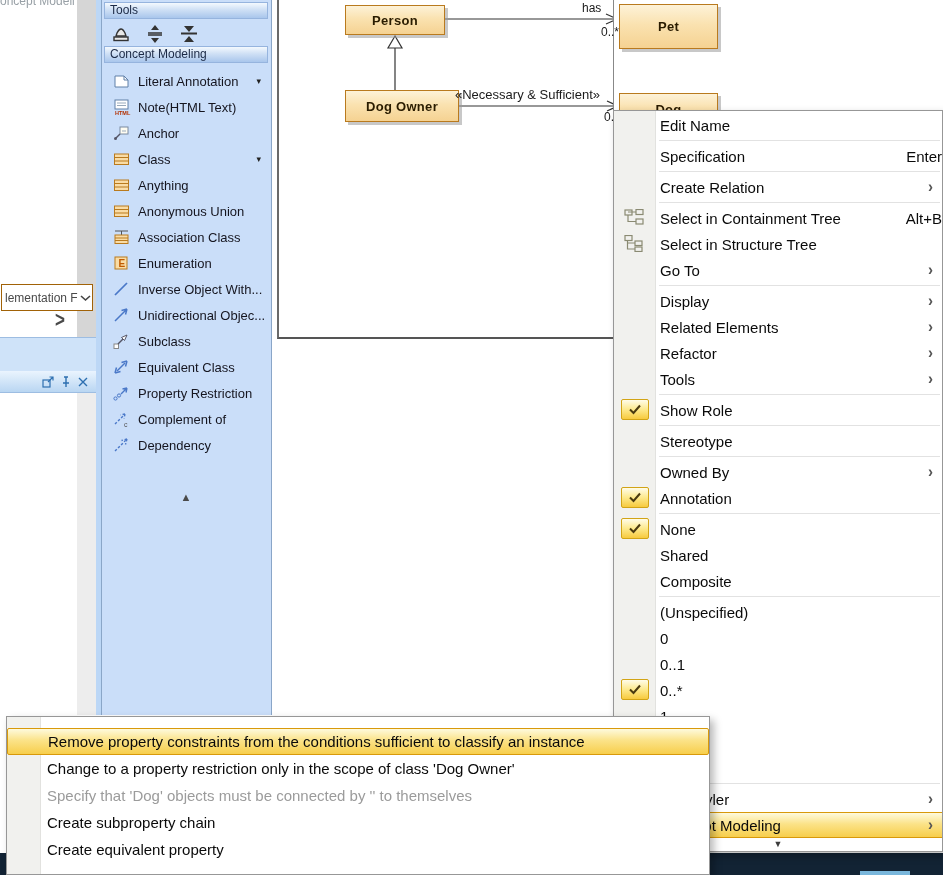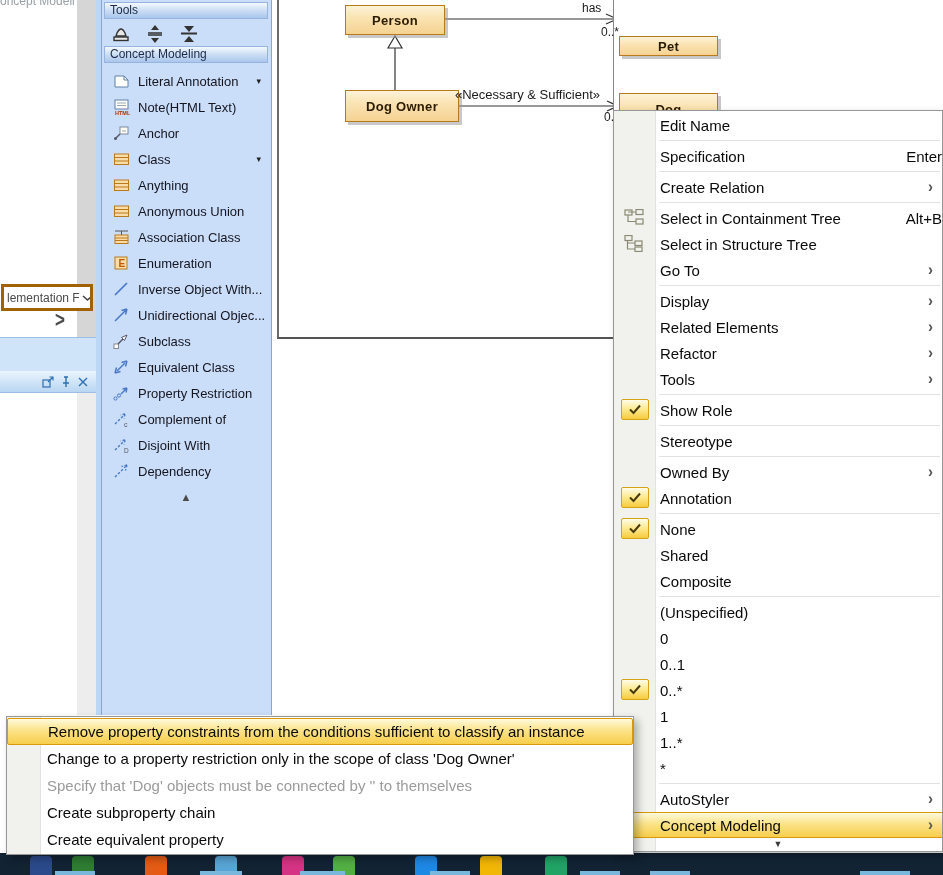--- a/index.html
+++ b/index.html
@@ -3,21 +3,21 @@
 <meta charset="utf-8">
 <style>
   * { margin:0; padding:0; box-sizing:border-box; }
   body { font-family:"Liberation Sans", sans-serif; background:#fff; }
   .screen { position:relative; width:943px; height:875px; overflow:hidden; background:#fff; }
 
   
   .clip-text { position:absolute; left:0; top:-6px; font-size:12px; color:#98a0a6; white-space:nowrap; }
   .vstrip-a { position:absolute; left:77px; top:0; width:19px; height:337px; background:#d6d6d6; }
   .vstrip-b { position:absolute; left:77px; top:393px; width:19px; height:322px; background:#ededed; }
-  .combo { position:absolute; left:1px; top:284px; width:92px; height:27px; background:#fff; border:3px solid #a16207; display:flex; align-items:center; font-size:12px; color:#4a4a4a; padding-left:3px; white-space:nowrap; overflow:hidden; }
+  .combo { position:absolute; left:1px; top:284px; width:92px; height:27px; background:#fff; border:1px solid #a16207; display:flex; align-items:center; font-size:12px; color:#4a4a4a; padding-left:3px; white-space:nowrap; overflow:hidden; }
   .combo .chev { margin-left:2px; flex:0 0 auto; }
   .expand-gt { position:absolute; left:55px; top:311px; font-size:17px; font-weight:bold; color:#4a4a4a; transform:scaleY(1.25); }
   .blue-band { position:absolute; left:0; top:337px; width:96px; height:34px; background:#cfe3f9; border-top:1px solid #9dbde2; }
   .panel-head { position:absolute; left:0; top:371px; width:96px; height:22px; background:linear-gradient(180deg,#eaf4fe,#b9d6f2); border-bottom:1px solid #9dbde2; display:flex; align-items:center; justify-content:flex-end; gap:7px; padding-right:8px; }
   .panel-head svg { display:block; }
 
   
   .palette { position:absolute; left:96px; top:0; width:176px; height:715px; background:#cadef9; border-left:5px solid #bcd7f6; border-right:1px solid #8aa6c8; box-shadow:inset 1px 0 0 #8aa6c8; }
   .pal-header { position:relative; margin:2px 3px 0 3px; height:17px; background:linear-gradient(180deg,#f4f9fe 0%,#cfe0f5 45%,#a9c6ec 100%); border:1px solid #96b4de; font-size:12px; color:#1c2a46; line-height:15px; padding-left:5px; }
   .tool-row { position:absolute; left:8px; top:23px; display:flex; gap:10px; }
@@ -41,21 +41,21 @@
   .mi .shortcut { margin-left:auto; font-size:15px; color:#0a0a0a; }
   .mi .subarrow { position:absolute; right:9px; top:50%; transform:translateY(-58%) scaleY(1.15); font-size:15px; color:#555; font-weight:bold; }
   .mi.hl { background:linear-gradient(180deg,#fefadd 0%,#fbe389 45%,#f7ce4c 100%); border-top:1px solid #d8990a; border-bottom:1px solid #d8990a; height:26px; }
   .mi .chk { position:absolute; left:7px; top:2px; width:28px; height:21px; border:1px solid #d2a416; border-radius:2px; background:linear-gradient(180deg,#fffce9 0%,#fde98c 50%,#f7ca3e 100%); display:flex; align-items:center; justify-content:center; }
   .mi .mi-icon { position:absolute; left:10px; top:4px; }
   .msep { position:relative; height:5px; z-index:2; }
   .msep::after { content:""; position:absolute; left:45px; right:2px; top:2px; height:1px; background:#e2e2e2; }
   .ctx-scroll { position:relative; height:13px; z-index:2; text-align:center; font-size:9px; color:#3c3c3c; line-height:12px; }
 
   
-  .act-menu { position:absolute; left:6px; top:716px; width:628px; background:#fff; border:1px solid #979797; box-shadow:4px 4px 8px rgba(0,0,0,.28); z-index:31; padding:1px 0; }
+  .act-menu { position:absolute; left:6px; top:716px; width:704px; background:#fff; border:1px solid #979797; box-shadow:4px 4px 8px rgba(0,0,0,.28); z-index:31; padding:11px 0; }
   .act-iconcol { position:absolute; left:0; top:0; bottom:0; width:34px; background:#f1f1ee; border-right:1px solid #e2e2df; }
   .ai { position:relative; height:27px; display:flex; align-items:center; padding-left:40px; font-size:15px; color:#0a0a0a; z-index:2; white-space:nowrap; cursor:default; }
   .ai.hl { background:linear-gradient(180deg,#fefadd 0%,#fbe389 45%,#f7ce4c 100%); border:1px solid #d8990a; border-radius:2px; }
   .ai.disabled { color:#9b9b9b; }
 
   
   .taskbar { position:absolute; left:0; top:853px; width:943px; height:22px; background:#122334; z-index:20; overflow:hidden; }
   .tb-icon { position:absolute; top:3px; width:22px; height:22px; border-radius:4px; }
   .tb-bar { position:absolute; bottom:0; height:4px; }
 </style>
@@ -248,29 +248,20 @@
             <svg width="18" height="16" style="display:block">
               <path d="M2 13 L12 3 M12 3 L7.5 4 M12 3 L11 7.5" fill="none" stroke="#4a78c8" stroke-width="1.4" stroke-dasharray="2.5,1.8"></path>
               <text x="11" y="15.5" font-size="7" fill="#555" font-family="sans-serif">c</text>
             </svg>
           </span>
           <span>Complement of</span>
         </div>
         <div class="pal-item">
           <span class="icon">
             <svg width="18" height="16" style="display:block">
-              <path d="M2 13 L12 3 M12 3 L7.5 4 M12 3 L11 7.5" fill="none" stroke="#4a78c8" stroke-width="1.4" stroke-dasharray="2.5,1.8"></path>
-              <text x="11" y="15.5" font-size="6.5" fill="#555" font-family="sans-serif">D</text>
-            </svg>
-          </span>
-          <span>Disjoint With</span>
-        </div>
-        <div class="pal-item">
-          <span class="icon">
-            <svg width="18" height="16" style="display:block">
               <path d="M2 14 L14 2 M14 2 L8.5 3.5 M14 2 L12.5 7.5" fill="none" stroke="#4a78c8" stroke-width="1.4" stroke-dasharray="2.5,1.8"></path>
             </svg>
           </span>
           <span>Dependency</span>
         </div>
       </div>
     <div class="pal-up">▲</div>
   </div>
 
   <div class="canvas">
@@ -282,21 +273,21 @@
       <line x1="166" y1="106" x2="339" y2="106" stroke="#333" stroke-width="1.2"></line>
       <path d="M339 106 L328 101 M339 106 L328 111" stroke="#333" stroke-width="1.2" fill="none"></path>
 
       <line x1="116" y1="47" x2="116" y2="90" stroke="#333" stroke-width="1.2"></line>
       <polygon points="116,36 109,48 123,48" fill="#fff" stroke="#333" stroke-width="1.2"></polygon>
 
       <line x1="389" y1="47" x2="389" y2="93" stroke="#333" stroke-width="1.2"></line>
       <polygon points="389,36 382,48 396,48" fill="#fff" stroke="#333" stroke-width="1.2"></polygon>
     </svg>
     <div class="uml-class" style="left:66px;top:5px;width:100px;height:30px;">Person</div>
-    <div class="uml-class" style="left:340px;top:4px;width:99px;height:20px;margin-top:32px;">Pet</div>
+    <div class="uml-class" style="left:340px;top:4px;width:99px;height:45px;">Pet</div>
     <div class="uml-class" style="left:66px;top:90px;width:114px;height:32px;">Dog Owner</div>
     <div class="uml-class" style="left:340px;top:93px;width:99px;height:32px;">Dog</div>
     <div class="edge-label" style="left:303px;top:1px;">has</div>
     <div class="edge-label" style="left:322px;top:25px;">0..*</div>
     <div class="edge-label" style="left:176px;top:87px;font-size:13px;">«Necessary &amp; Sufficient»</div>
     <div class="edge-label" style="left:325px;top:110px;">0..*</div>
   </div>
 
   <div class="ctx-menu" id="ctx-menu">
     <div class="ctx-iconcol"></div>

